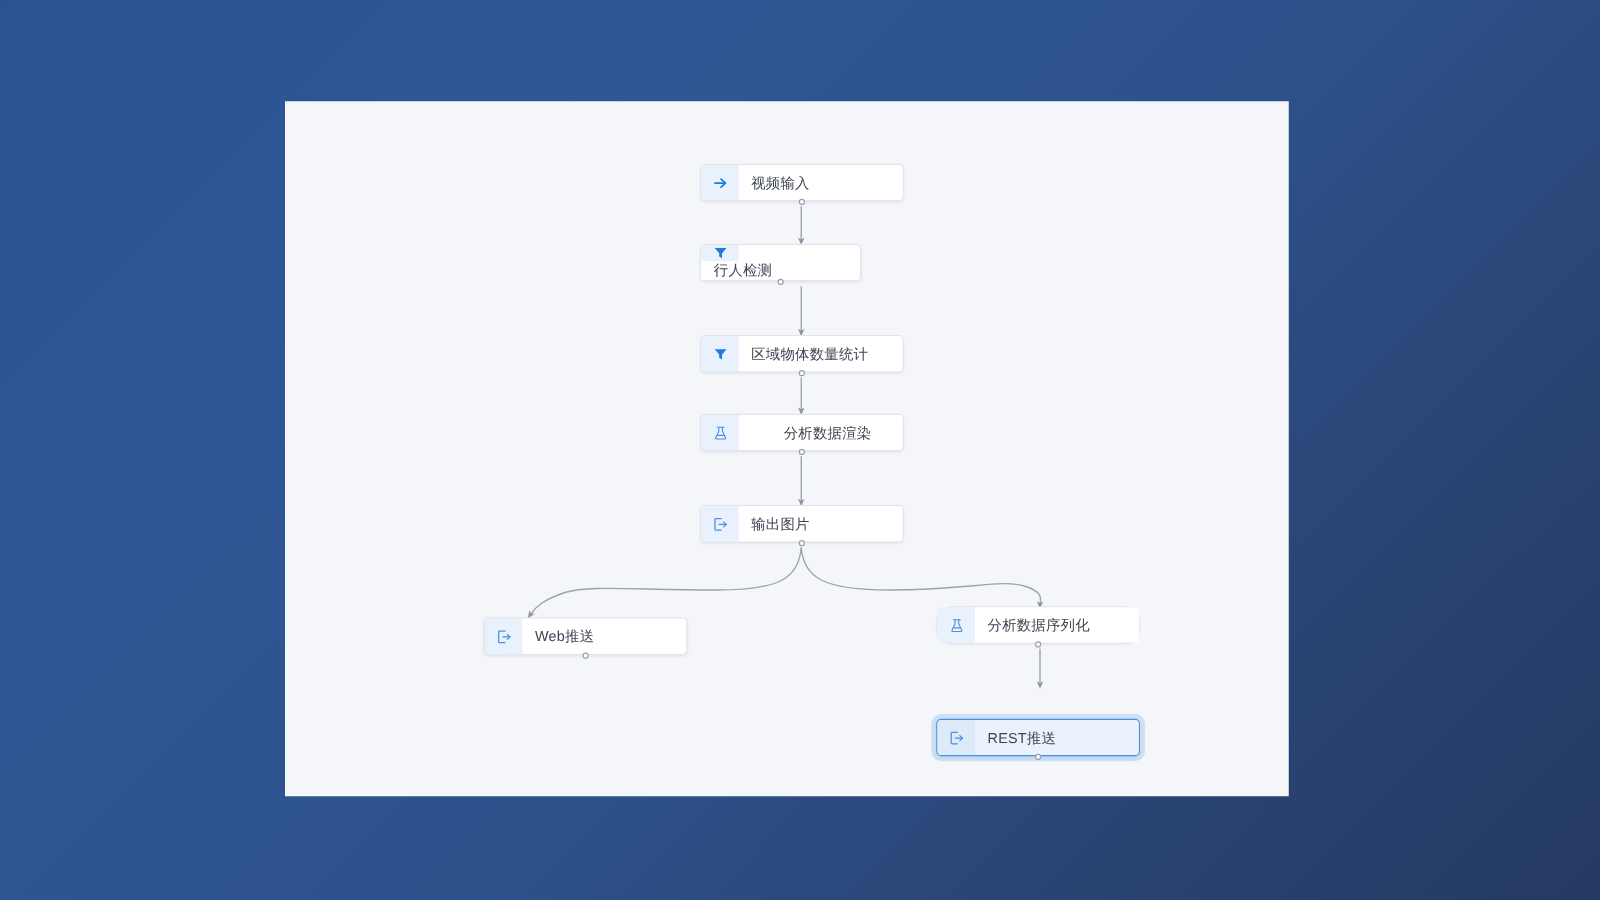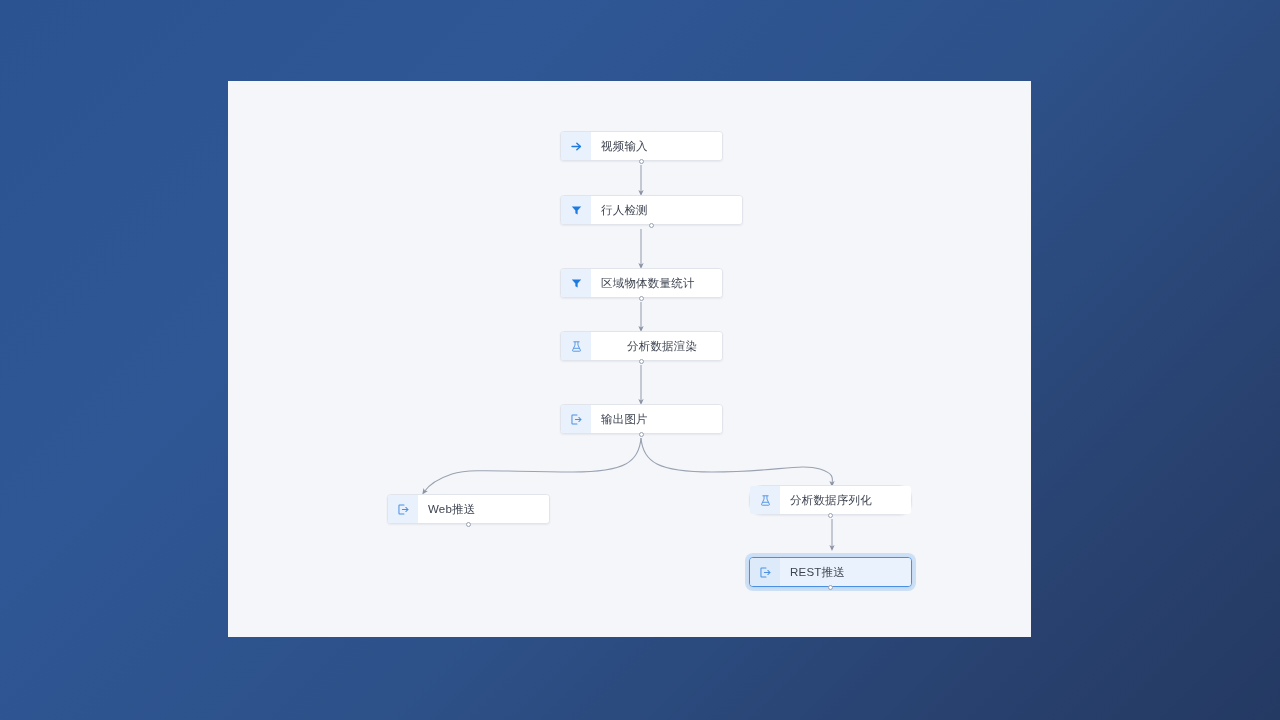--- a/index.html
+++ b/index.html
@@ -139,21 +139,21 @@
           <div class="node-icon">
             <svg width="13" height="13" viewBox="0 0 16 16" fill="none" stroke="#1f7ae0" stroke-width="1.7" stroke-linecap="round" stroke-linejoin="round">
               <path d="M2.5 8 H12.5"></path>
               <path d="M8.4 4 L12.8 8 L8.4 12"></path>
             </svg>
           </div>
           <div class="node-label">视频输入</div>
           <div class="handle target"></div>
           <div class="handle source"></div>
         </div>
-        <div class="node" style="left: 332px; top: 114px; width: 183px;">
+        <div class="node" style="left: 332px; top: 114px; width: 129px; flex-direction: column;">
           <div class="node-icon">
             <svg width="13" height="13" viewBox="0 0 16 16">
               <path d="M2.2 3 H13.8 L9.4 8.1 V13 L6.6 11.4 V8.1 Z" fill="#1f7ae0"></path>
             </svg>
           </div>
           <div class="node-label">行人检测</div>
           <div class="handle target"></div>
           <div class="handle source"></div>
         </div>
         <div class="node" style="left: 332px; top: 187px; width: 163px;">
@@ -207,21 +207,21 @@
             <svg width="13" height="13" viewBox="0 0 16 16" fill="none" stroke="#4a90e2" stroke-width="1.1" stroke-linejoin="round">
               <path d="M4.2 2.2 H11.8"></path>
               <path d="M6.2 2.2 V6.2 L3.2 12.6 C2.9 13.2 3.3 13.8 4 13.8 H12 C12.7 13.8 13.1 13.2 12.8 12.6 L9.8 6.2 V2.2"></path>
               <path d="M4.6 10.2 H11.4"></path>
             </svg>
           </div>
           <div class="node-label">分析数据序列化</div>
           <div class="handle target"></div>
           <div class="handle source"></div>
         </div>
-        <div class="node selected" style="left: 521px; top: 476px; width: 163px;">
+        <div class="node selected" style="left: 521px; top: 494px; width: 163px;">
           <div class="node-icon">
             <svg width="13" height="13" viewBox="0 0 16 16" fill="none" stroke="#4a90e2" stroke-width="1.25" stroke-linecap="round" stroke-linejoin="round">
               <path d="M8.6 2.4 H3.2 C2.7 2.4 2.4 2.8 2.4 3.2 V12.8 C2.4 13.2 2.7 13.6 3.2 13.6 H8.6"></path>
               <path d="M6.6 8 H13.4"></path>
               <path d="M10.9 5.5 L13.5 8 L10.9 10.5"></path>
             </svg>
           </div>
           <div class="node-label">REST推送</div>
           <div class="handle target"></div>
           <div class="handle source"></div>

